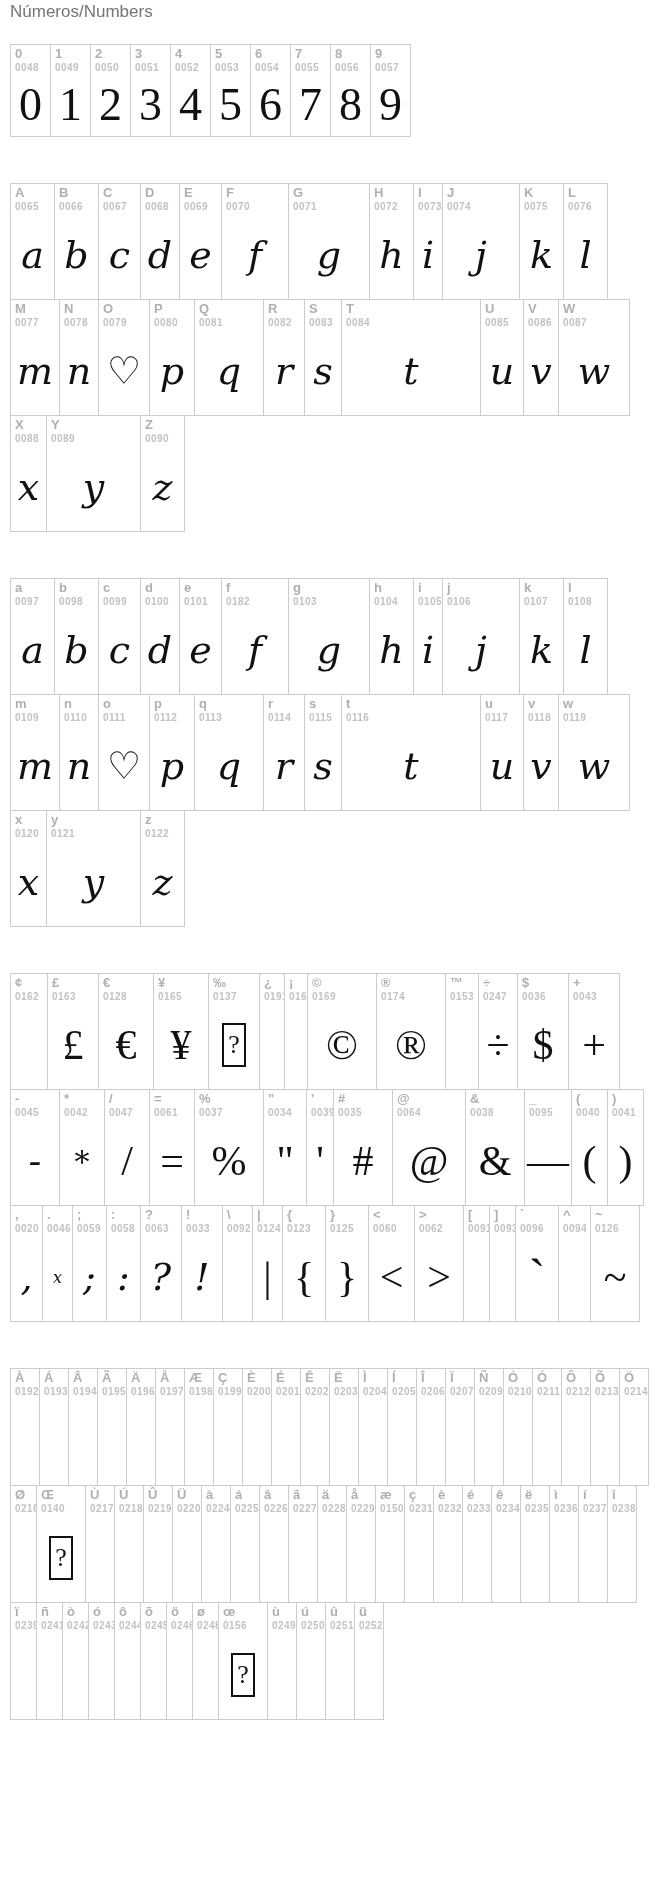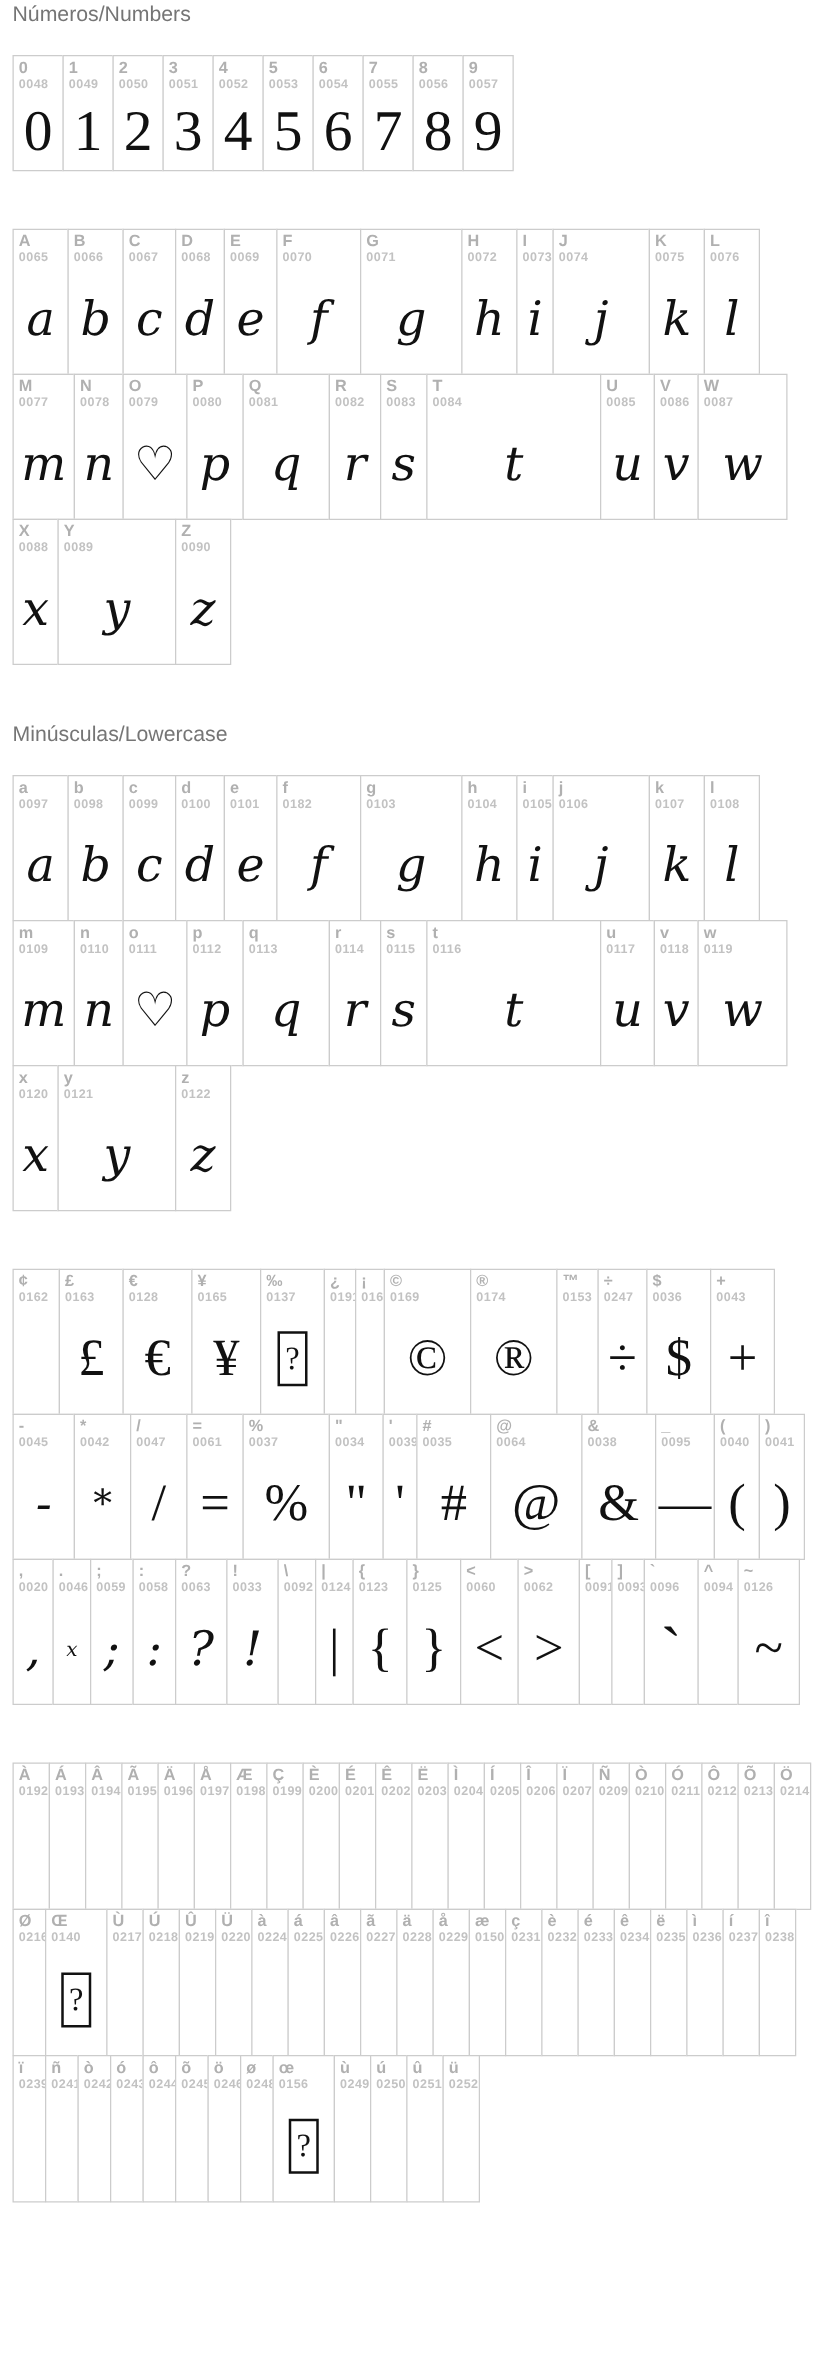--- a/index.html
+++ b/index.html
@@ -291,21 +291,20 @@
             <div class="meta">
               <div class="ch" data-name="cell-character-label">Z</div>
               <div class="code" data-name="cell-unicode-code">0090</div>
             </div>
             <div class="glyph k-hand" data-name="cell-glyph">z</div>
           </div>
         </div>
       </div>
   </section>
   <section data-name="section-lowercase">
-    <h2 class="sec-title" data-name="section-title">Minúsculas/Lowercase</h2>
     <div class="grid" data-name="glyph-grid">
         <div class="row" data-name="glyph-row" style="height: 117px;">
           <div class="cell" data-name="glyph-cell" style="width: 45px;">
             <div class="meta">
               <div class="ch" data-name="cell-character-label">a</div>
               <div class="code" data-name="cell-unicode-code">0097</div>
             </div>
             <div class="glyph k-hand" data-name="cell-glyph">a</div>
           </div>
           <div class="cell" data-name="glyph-cell" style="width: 45px;">

